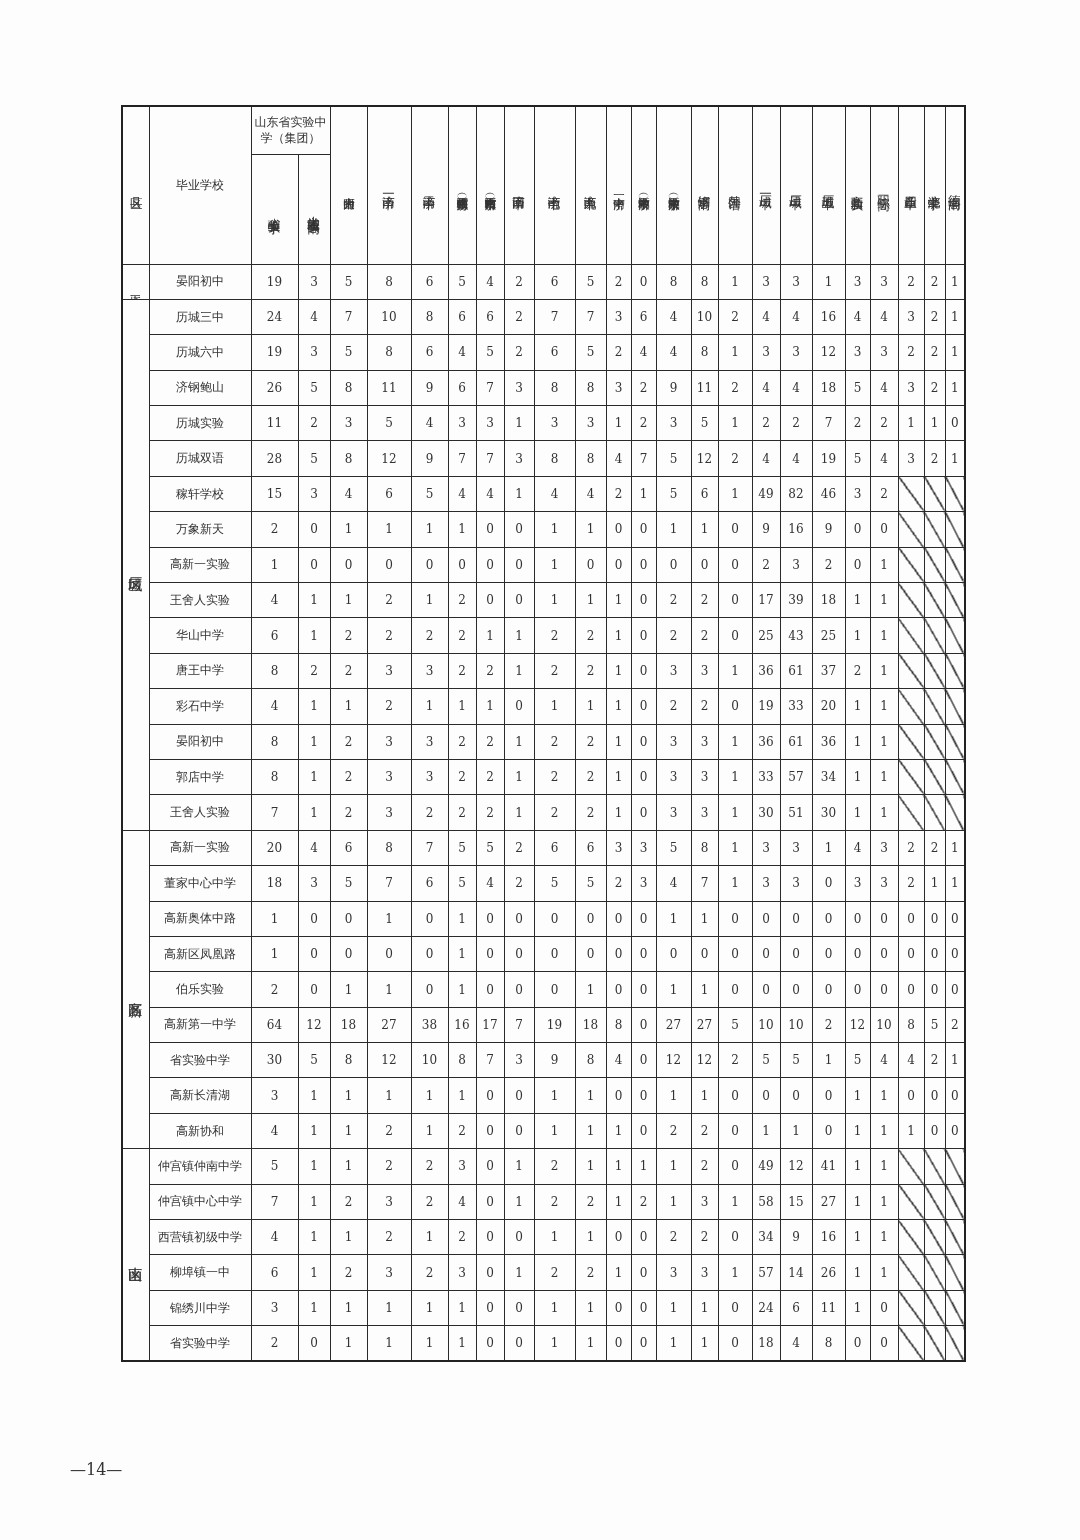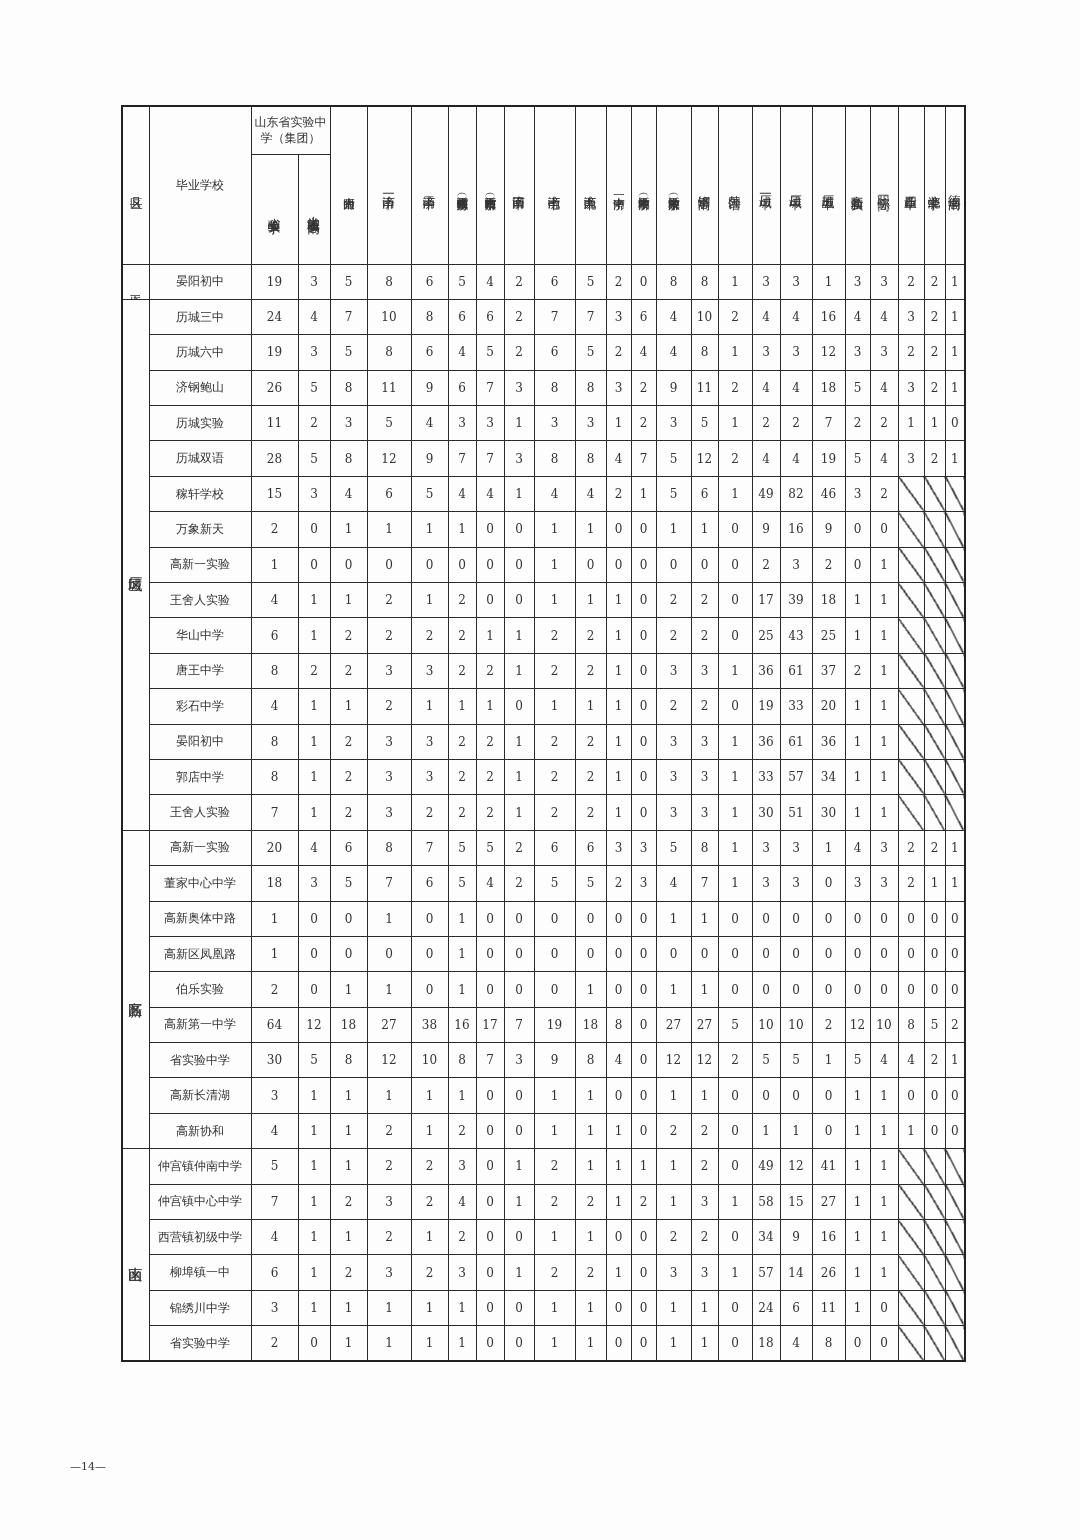--- a/index.html
+++ b/index.html
@@ -17,21 +17,21 @@
   th.vhead { font-size: 13px; line-height: 15px; }
   .vtext { display: inline-block; writing-mode: vertical-rl; text-orientation: upright; letter-spacing: 1px; font-family: "DejaVu Sans", "Liberation Sans", sans-serif; font-size: 12.5px; color: #333; }
   .vtext.sm { font-size: 11.5px; letter-spacing: 0; }
   .grouphead { font-size: 9.5px; line-height: 16px; font-family: Liberation Sans, sans-serif; font-weight: bold; }
   .schoolhead { font-family: "DejaVu Sans", "Liberation Sans", sans-serif; font-size: 14px; }
   td.school { font-family: "DejaVu Sans", "Liberation Sans", sans-serif; font-size: 13px; color: #333; white-space: nowrap; }
   td.district { font-family: "DejaVu Sans", "Liberation Sans", sans-serif; font-size: 14px; line-height: 18px; }
   td.num { font-size: 11.5px; }
   td.na { background-image: linear-gradient(to top right, transparent calc(50% - 0.8px), #333 calc(50% - 0.8px), #333 calc(50% + 0.8px), transparent calc(50% + 0.8px)); }
   tr.body-row { height: 35.4px; padding-left: 36px; }
-  #page-num { position: absolute; left: 70px; top: 1460px; font-size: 11px; color: #333; font-family: "DejaVu Serif", "Liberation Serif", serif; }
+  #page-num { position: absolute; left: 70px; top: 1460px; font-size: 16px; color: #333; font-family: "DejaVu Serif", "Liberation Serif", serif; }
 </style>
 </head>
 <body>
 
 <div id="page">
   <table class="grid">
     <colgroup id="cols">
         <col style="width: 27px;">
         <col style="width: 102px;">
         <col style="width: 47px;">

